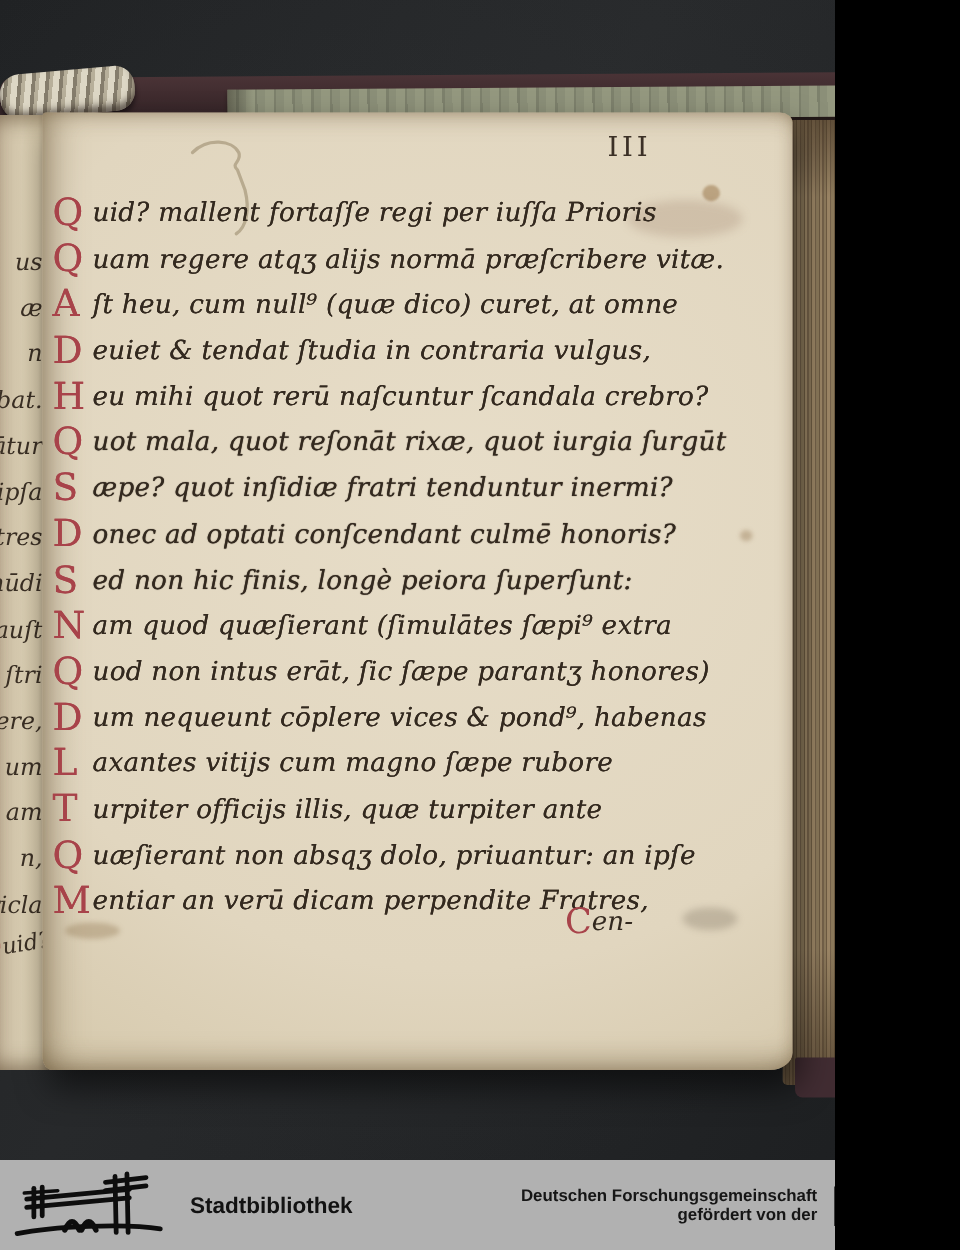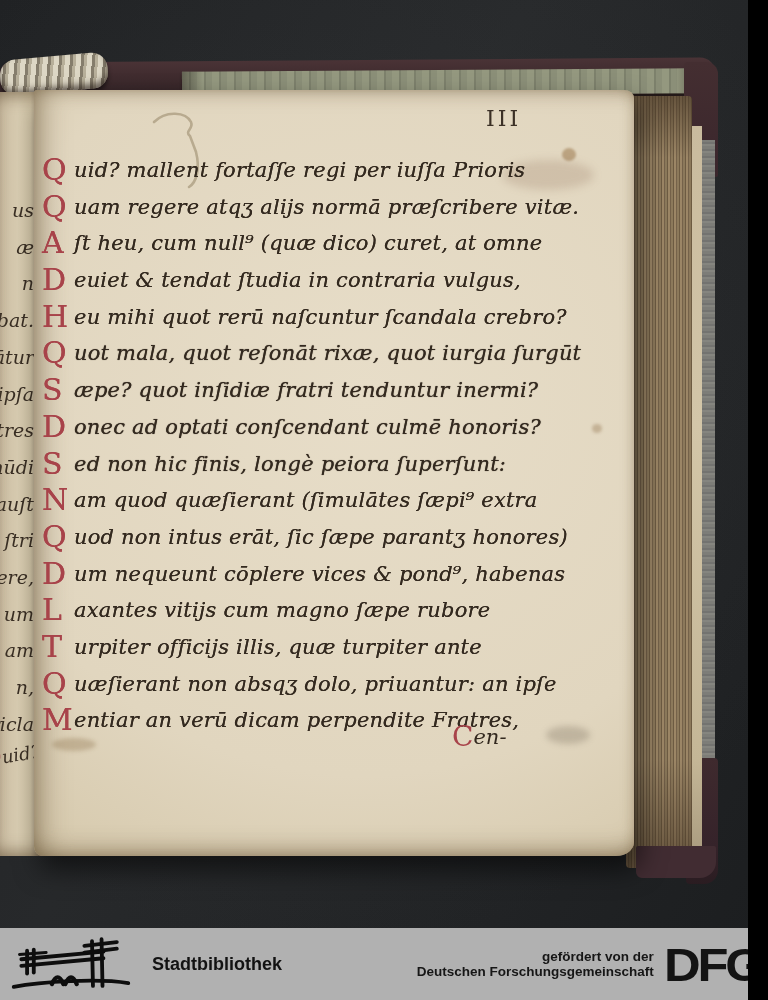--- a/index.html
+++ b/index.html
@@ -1,16 +1,16 @@
 <!DOCTYPE html>
 <html><head>
 <meta charset="utf-8">
 <style>
   html,body{margin:0;padding:0;background:#000;}
-  #stage{position:relative;width:748px;height:1000px;overflow:hidden;
+  #stage{position:relative;width:668px;height:1000px;overflow:hidden;
          font-family:"Liberation Sans",sans-serif;background:#c4b5fd;}
 
   
   #photo{position:absolute;left:0;top:0;width:768px;height:928px;
          background:
            radial-gradient(130% 110% at 42% 42%, rgba(62,64,66,.35) 0%, rgba(0,0,0,0) 55%),
            linear-gradient(118deg,#1f2123 0%,#27292b 42%,#212325 78%,#1c1e20 100%);}
   #photo::after{content:"";position:absolute;inset:0;pointer-events:none;
          background:radial-gradient(140% 120% at 45% 45%, rgba(0,0,0,0) 62%, rgba(0,0,0,.38) 100%);}
 
@@ -190,20 +190,20 @@
           <path d="M80 13 L 114 9"></path>
           <path d="M80 20 L 114 16"></path>
         </g>
       </svg>
       <div class="lib-name">
         <div>Stadtbibliothek</div>
       </div>
     </div>
     <div class="f-right">
       <div class="dfg-credit">
+        <div>Deutschen Forschungsgemeinschaft</div>
         <div>gefördert von der</div>
-        <div>Deutschen Forschungsgemeinschaft</div>
       </div>
       <div class="dfg-logo">DFG</div>
     </div>
   </div>
 
 </div>
 
 </body></html>

